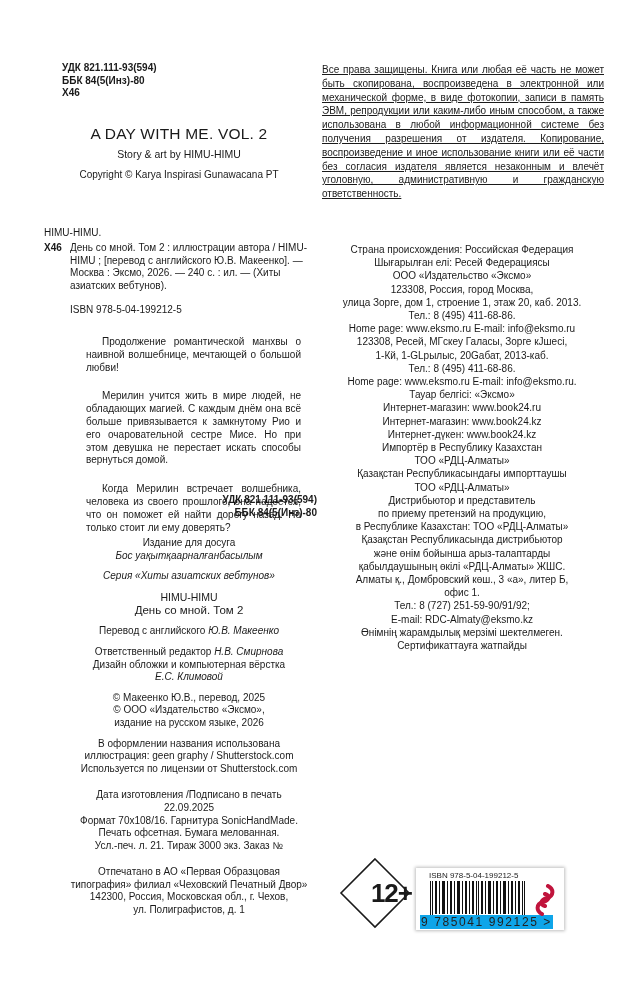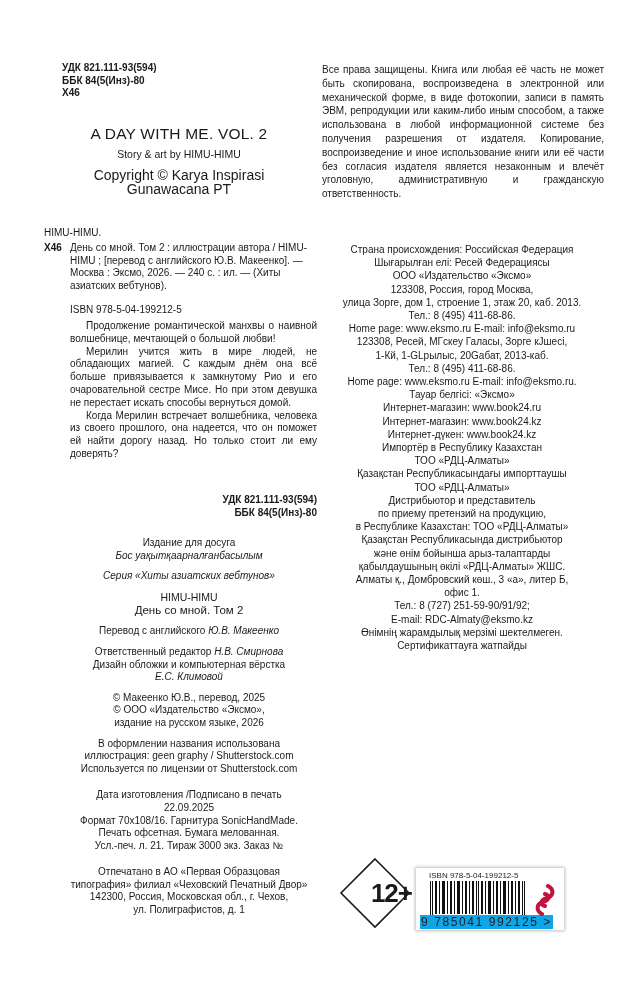--- a/index.html
+++ b/index.html
@@ -4,36 +4,36 @@
 <style>
   html, body { margin: 0; padding: 0; background: #ffffff; }
   body { width: 618px; height: 1000px; position: relative; overflow: hidden;
          font-family: "Liberation Sans", sans-serif; color: #1a1a1a; }
   .it { font-style: italic; }
 
   #codes { position: absolute; top: 62px; left: 62px; font-size: 10px; line-height: 12.6px; font-weight: bold; }
   #title-block { position: absolute; top: 124px; left: 54px; width: 250px; text-align: center; }
   #book-title { font-size: 15.5px; letter-spacing: 0.2px; line-height: 20px; }
   #byline { font-size: 10.5px; line-height: 16px; margin-top: 2px; }
-  #copyright-en { font-size: 14px; line-height: 14px; margin-top: 6px; }
+  #copyright-en { font-size: 10px; line-height: 14px; margin-top: 6px; }
 
   #author-head { position: absolute; top: 227px; left: 44px; font-size: 10px; line-height: 12px; }
   #biblio { position: absolute; top: 242px; left: 44px; width: 275px; font-size: 10px; line-height: 12.6px; }
   #biblio .code { font-weight: bold; position: absolute; left: 0; top: 0; }
   #biblio .text { margin-left: 26px; }
   #isbn-left { position: absolute; top: 304px; left: 70px; font-size: 10px; }
   #annotation { position: absolute; top: 320px; left: 70px; width: 247px; font-size: 10px; line-height: 12.8px; }
-  #annotation p { margin: 0; text-align: justify; text-indent: 16px; }
+  #annotation p { margin: 16px; text-align: justify; text-indent: 16px; }
   #udk-right { position: absolute; top: 493px; left: 70px; width: 247px; text-align: right; font-weight: bold; font-size: 10px; line-height: 13px; }
 
   #imprint { position: absolute; top: 537px; left: 44px; width: 290px; text-align: center; font-size: 10px; line-height: 12.6px; }
   #imprint .gap { height: 8px; }
   #imprint .gap2 { height: 14px; }
 
-  #rights { position: absolute; top: 63px; left: 322px; width: 282px; font-size: 10px; line-height: 13.8px; text-align: justify; }
+  #rights { position: absolute; top: 63px; left: 322px; width: 282px; font-size: 10px; line-height: 13.8px; text-align: justify; text-decoration: underline; }
   #origin { position: absolute; top: 243px; left: 316px; width: 292px; text-align: center; font-size: 10px; line-height: 13.2px; }
 
   #age-badge { position: absolute; left: 338px; top: 856px; width: 74px; height: 74px; }
   #barcode-box { position: absolute; left: 416px; top: 868px; width: 148px; height: 62px;
      background: #fff; box-shadow: 0 0 3px 1px rgba(0,0,0,0.25); }
   #barcode-isbn { position: absolute; left: 13px; top: 3px; font-size: 8px; color: #222; }
   #barcode-bars { position: absolute; left: 14px; top: 13px; width: 98px; height: 37px; }
   #barcode-digits { position: absolute; left: 4px; top: 47px; font-size: 12px; letter-spacing: 1.6px; color: #222; background: #0ea5e9; padding: 0 1px; }
   #logo { position: absolute; left: 532px; top: 884px; width: 26px; height: 32px; }
 </style>

